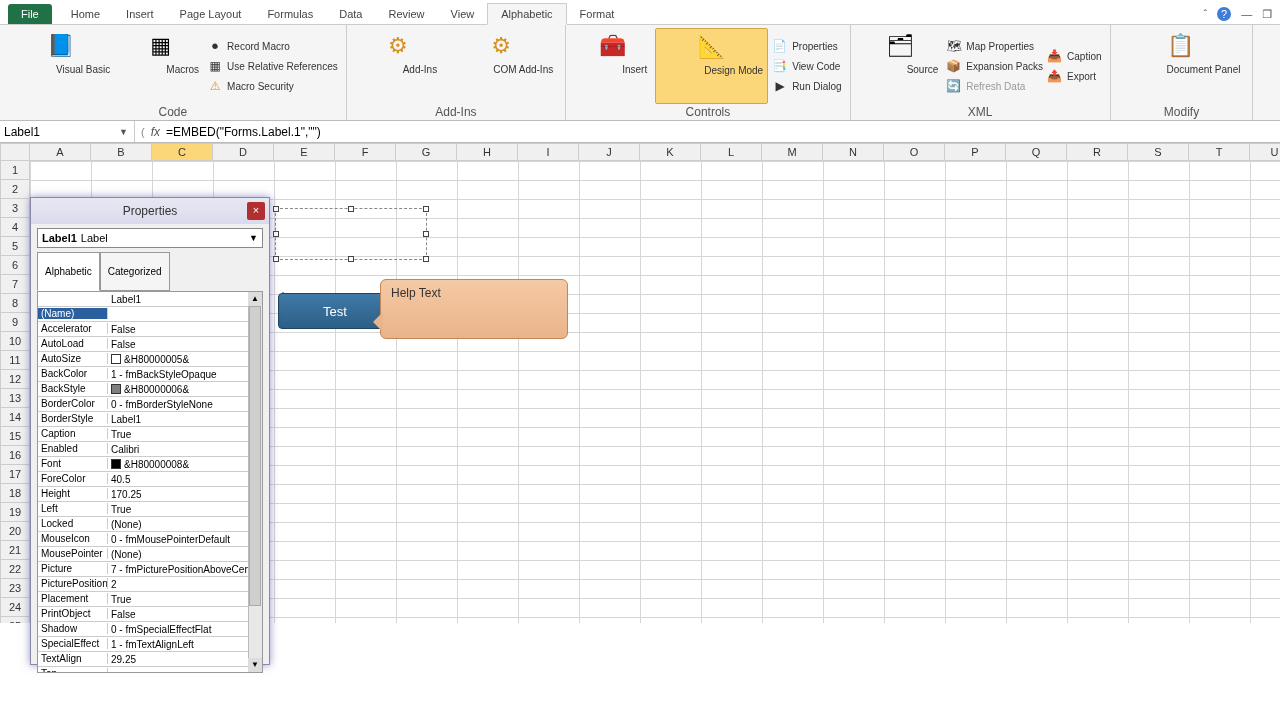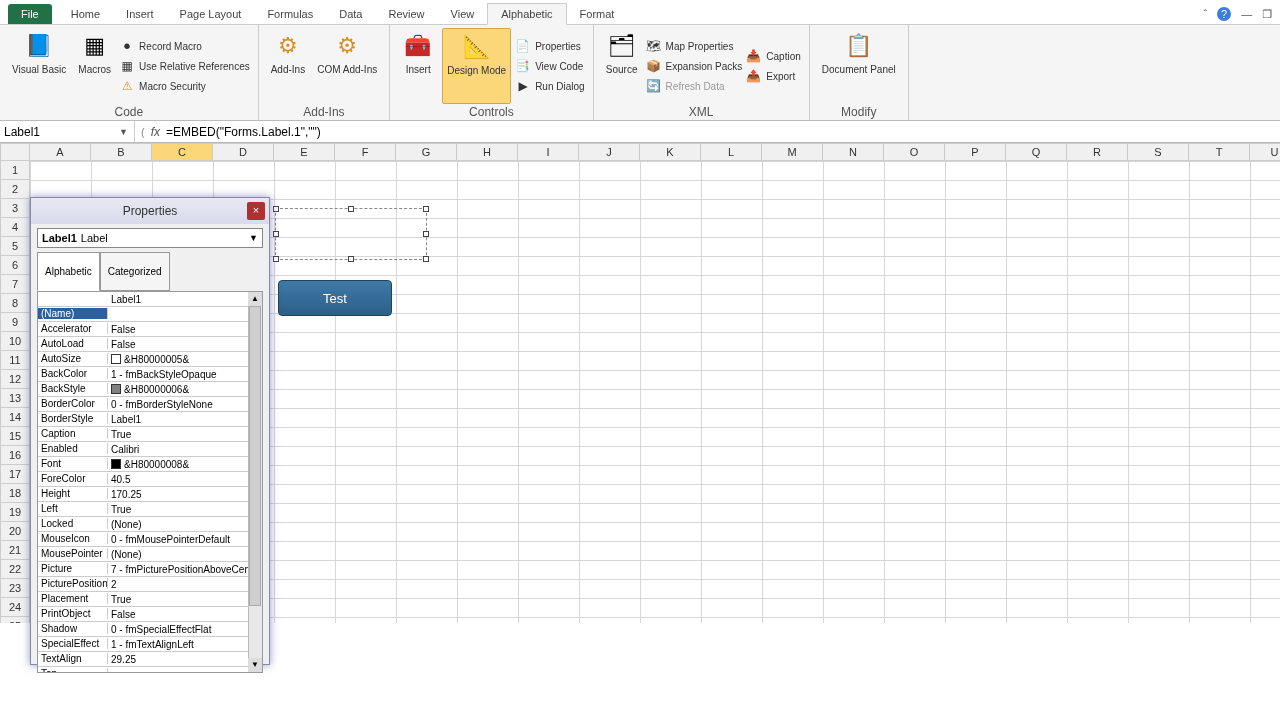--- a/index.html
+++ b/index.html
@@ -12,21 +12,21 @@
 
 .title-icons { position:absolute; right:8px; top:7px; display:flex; gap:10px; align-items:center; }
 .title-icons span { font-size:11px; color:#555; cursor:pointer; }
 
 .ribbon { height:96px; background:#f5f5f5; border-bottom:1px solid #bbb; display:flex; }
 .group { border-right:1px solid #ccc; padding:3px 8px 0 8px; display:flex; flex-direction:column; justify-content:space-between; }
 .group-label { text-align:center; font-size:12px; color:#555; padding:1px 0; }
 .group-body { display:flex; gap:4px; flex:1; }
 .big-btn { display:flex; flex-direction:column; align-items:center; justify-content:flex-start; padding:2px 4px; min-width:36px; cursor:pointer; }
 .big-btn .ico { width:32px; height:32px; display:flex; align-items:center; justify-content:center; font-size:22px; }
-.big-btn .lbl { font-size:10px; color:#333; text-align:center; line-height:1.1; margin-top:2px; }
+.big-btn .lbl { font-size:10px; color:#333; text-align:center; line-height:1.1; margin-top:2px;margin-left:44px; }
 .small-list { display:flex; flex-direction:column; gap:2px; justify-content:center; }
 .small-item { display:flex; align-items:center; gap:4px; font-size:10px; color:#333; padding:1px 0; cursor:pointer; white-space:nowrap; }
 .small-item .ico { width:16px; height:16px; display:inline-flex; align-items:center; justify-content:center; font-size:12px; }
 .hl-btn { background:#fbd77a; border:1px solid #d0a946; border-radius:2px; }
 
 .formula-bar { height:22px; border-bottom:1px solid #bbb; display:flex; align-items:center; background:#fff; }
 .name-box { width:135px; border-right:1px solid #ccc; padding:0 4px; font-size:12px; display:flex; align-items:center; height:100%; }
 .name-box span:first-child { flex:1; }
 .name-box .dd { color:#555; font-size:9px; padding:0 2px; }
 .fx-area { display:flex; align-items:center; gap:6px; padding:0 6px; }
@@ -40,21 +40,21 @@
 .col-h.sel { background:#fbd77a; }
 .row-headers { position:absolute; top:18px; left:0; }
 .row-h { width:30px; height:19px; background:#f0f0f0; border:1px solid #ccc; border-top:none; text-align:center; font-size:11px; color:#333; line-height:18px; }
 .grid { position:absolute; top:18px; left:30px; right:0; bottom:0; 
   background-image:linear-gradient(#d6d6d6 1px,transparent 1px),linear-gradient(90deg,#d6d6d6 1px,transparent 1px);
   background-size:61px 19px; }
 
 .label-control { position:absolute; left:245px; top:47px; width:152px; height:52px; border:1px dashed #888; }
 .sel-handle { width:6px; height:6px; background:#fff; border:1px solid #444; position:absolute; }
 
-.test-btn { position:absolute; left:248px; top:119px; width:114px; height:36px; background:linear-gradient(#3f7aa8,#2c5f86); border:1px solid #1c4560; border-radius:4px; color:#fff; font-size:13px; display:flex; align-items:center; justify-content:center; }
+.test-btn { position:absolute; left:248px; top:132px; width:114px; height:36px; background:linear-gradient(#3f7aa8,#2c5f86); border:1px solid #1c4560; border-radius:4px; color:#fff; font-size:13px; display:flex; align-items:center; justify-content:center; }
 .help-callout { position:absolute; left:350px; top:118px; width:188px; height:60px; background:linear-gradient(#f5c9a4,#e9b48b); border:1px solid #c0885a; border-radius:6px; padding:6px 10px; font-size:12px; color:#333; }
 .help-callout::before { content:''; position:absolute; left:-18px; bottom:6px; border:10px solid transparent; border-right-color:#e9b48b; }
 
 .props { position:absolute; left:30px; top:197px; width:240px; height:468px; background:#f0f0f0; border:1px solid #88a; box-shadow:0 0 8px rgba(80,80,160,.6); }
 .props-title { background:linear-gradient(#e8e8f2,#dadaef); height:26px; display:flex; align-items:center; justify-content:center; font-size:12px; color:#333; position:relative; }
 .props-close { position:absolute; right:4px; top:4px; width:18px; height:18px; background:#b03030; color:#fff; font-size:11px; text-align:center; line-height:17px; border-radius:2px; cursor:pointer; }
 .props-select { margin:4px 6px; height:20px; border:1px solid #888; background:#fff; font-size:11px; padding:0 4px; display:flex; align-items:center; }
 .props-select b { margin-right:4px; }
 .props-select .dd { margin-left:auto; font-size:9px; }
 .props-tabs { display:flex; padding:0 6px; gap:0; }
@@ -284,20 +284,21 @@
         <div class="sel-handle" style="right:-3px;top:-3px"></div>
       <div class="sel-handle" style="left:-3px;bottom:-3px"></div>
         <div class="sel-handle" style="right:-3px;bottom:-3px"></div>
       <div class="sel-handle" style="left:50%;top:-3px;margin-left:-3px"></div>
         <div class="sel-handle" style="left:50%;bottom:-3px;margin-left:-3px"></div>
       <div class="sel-handle" style="top:50%;left:-3px;margin-top:-3px"></div>
         <div class="sel-handle" style="top:50%;right:-3px;margin-top:-3px"></div>
     </div>
     <div class="move-cursor">✥</div>
     <div class="test-btn">Test</div>
+    <div class="help-callout">Help Text</div>
   </div>
 </div>
 
 <div class="props">
   <div class="props-title">
     <span>Properties</span>
     <div class="props-close">×</div>
   </div>
   <div class="props-select">
     <b>Label1</b>

